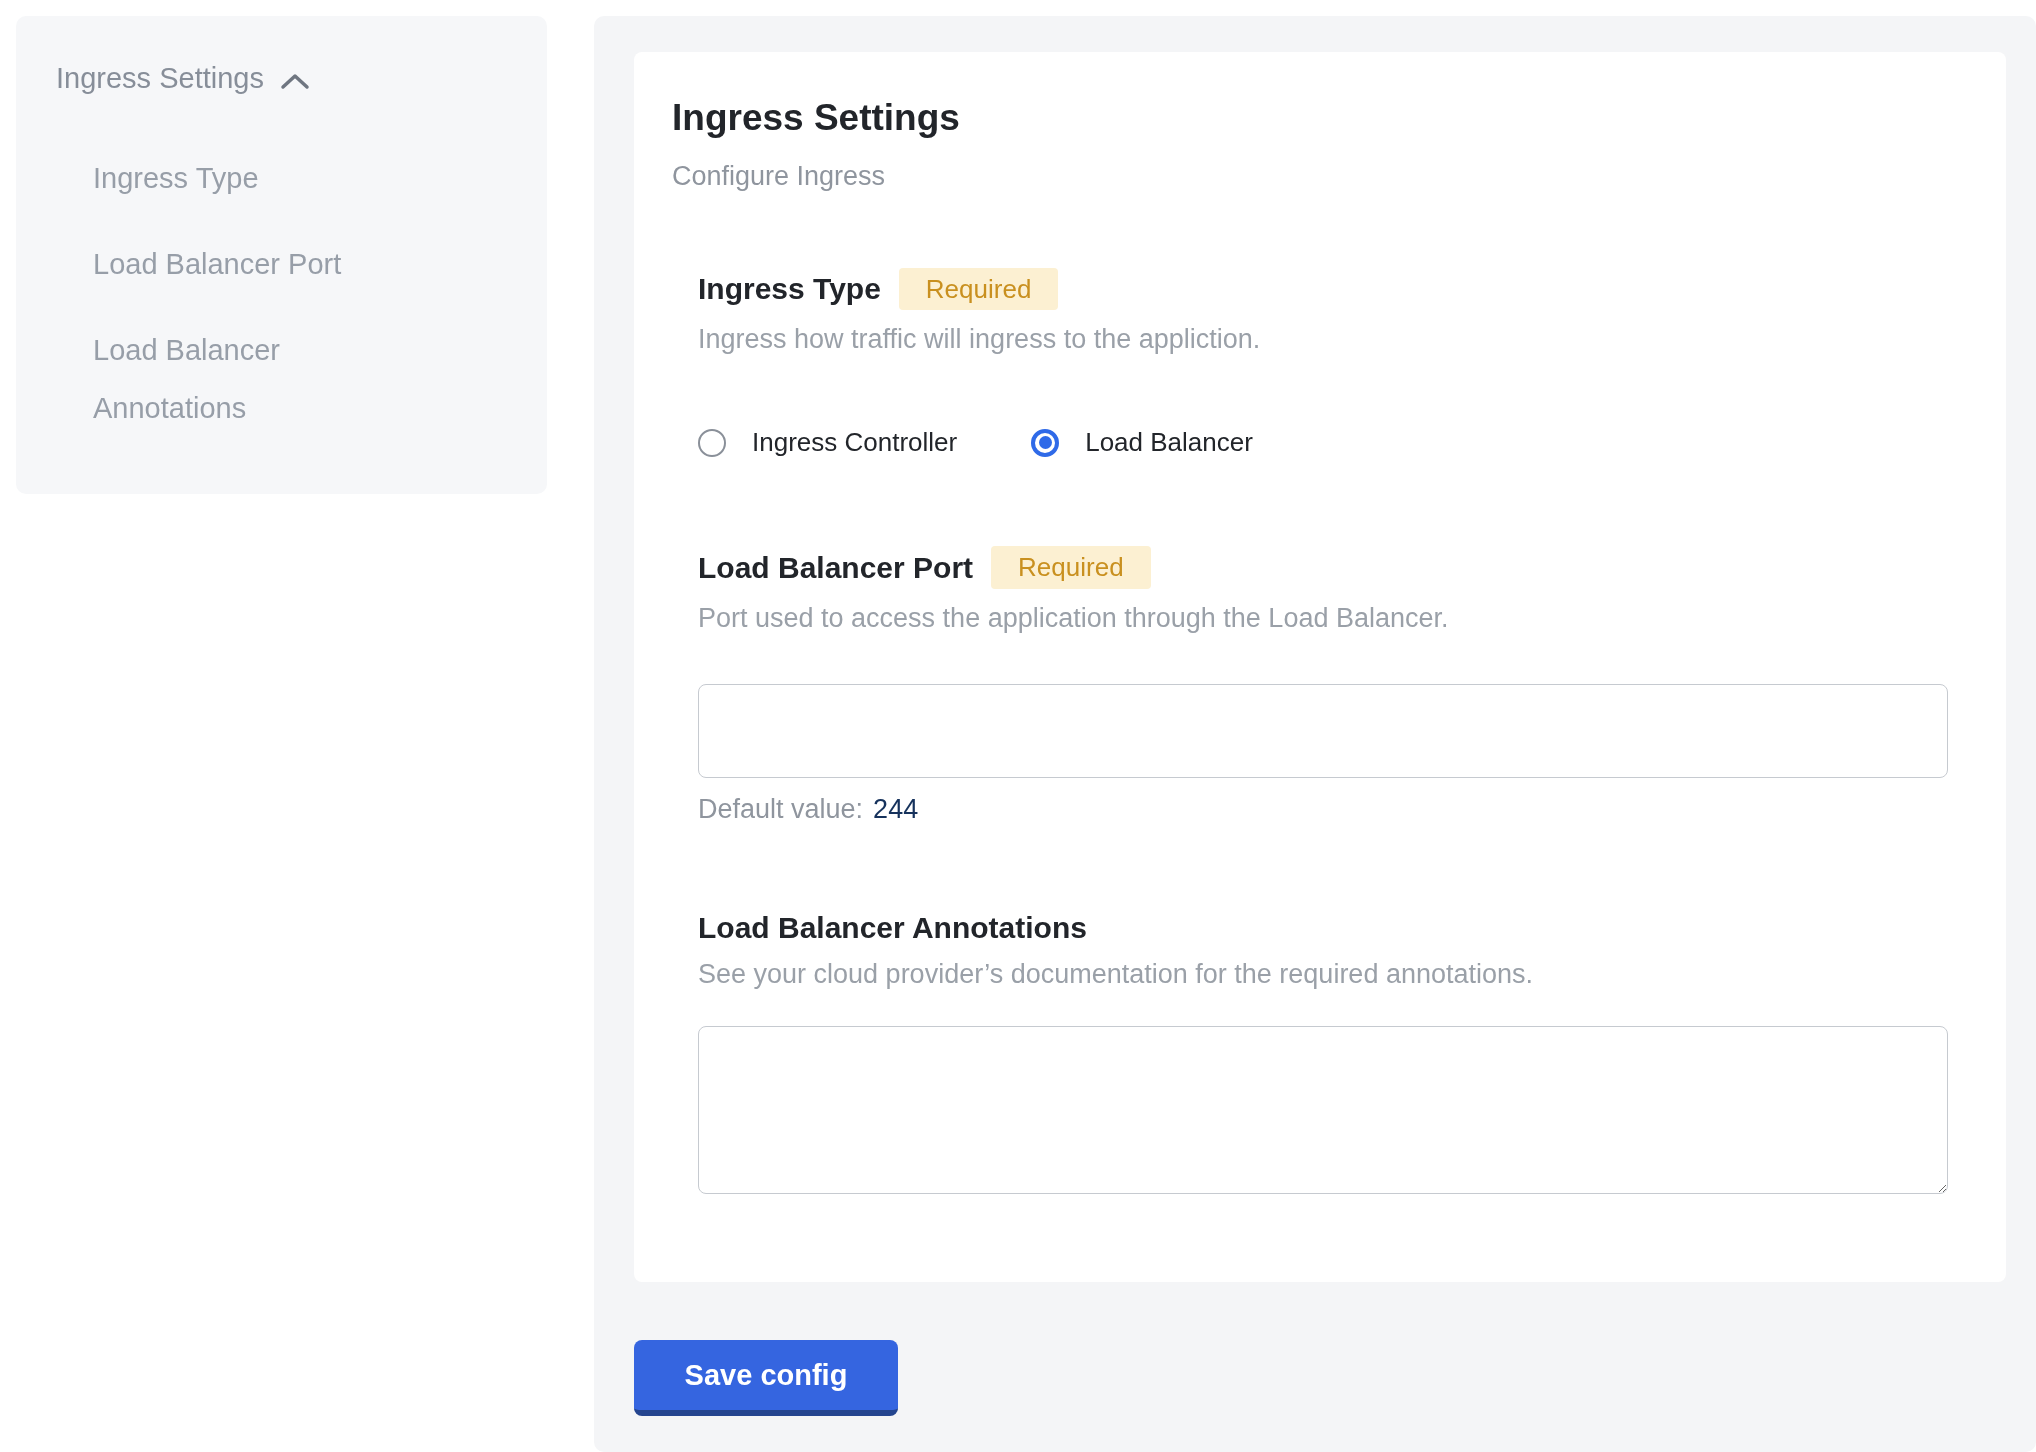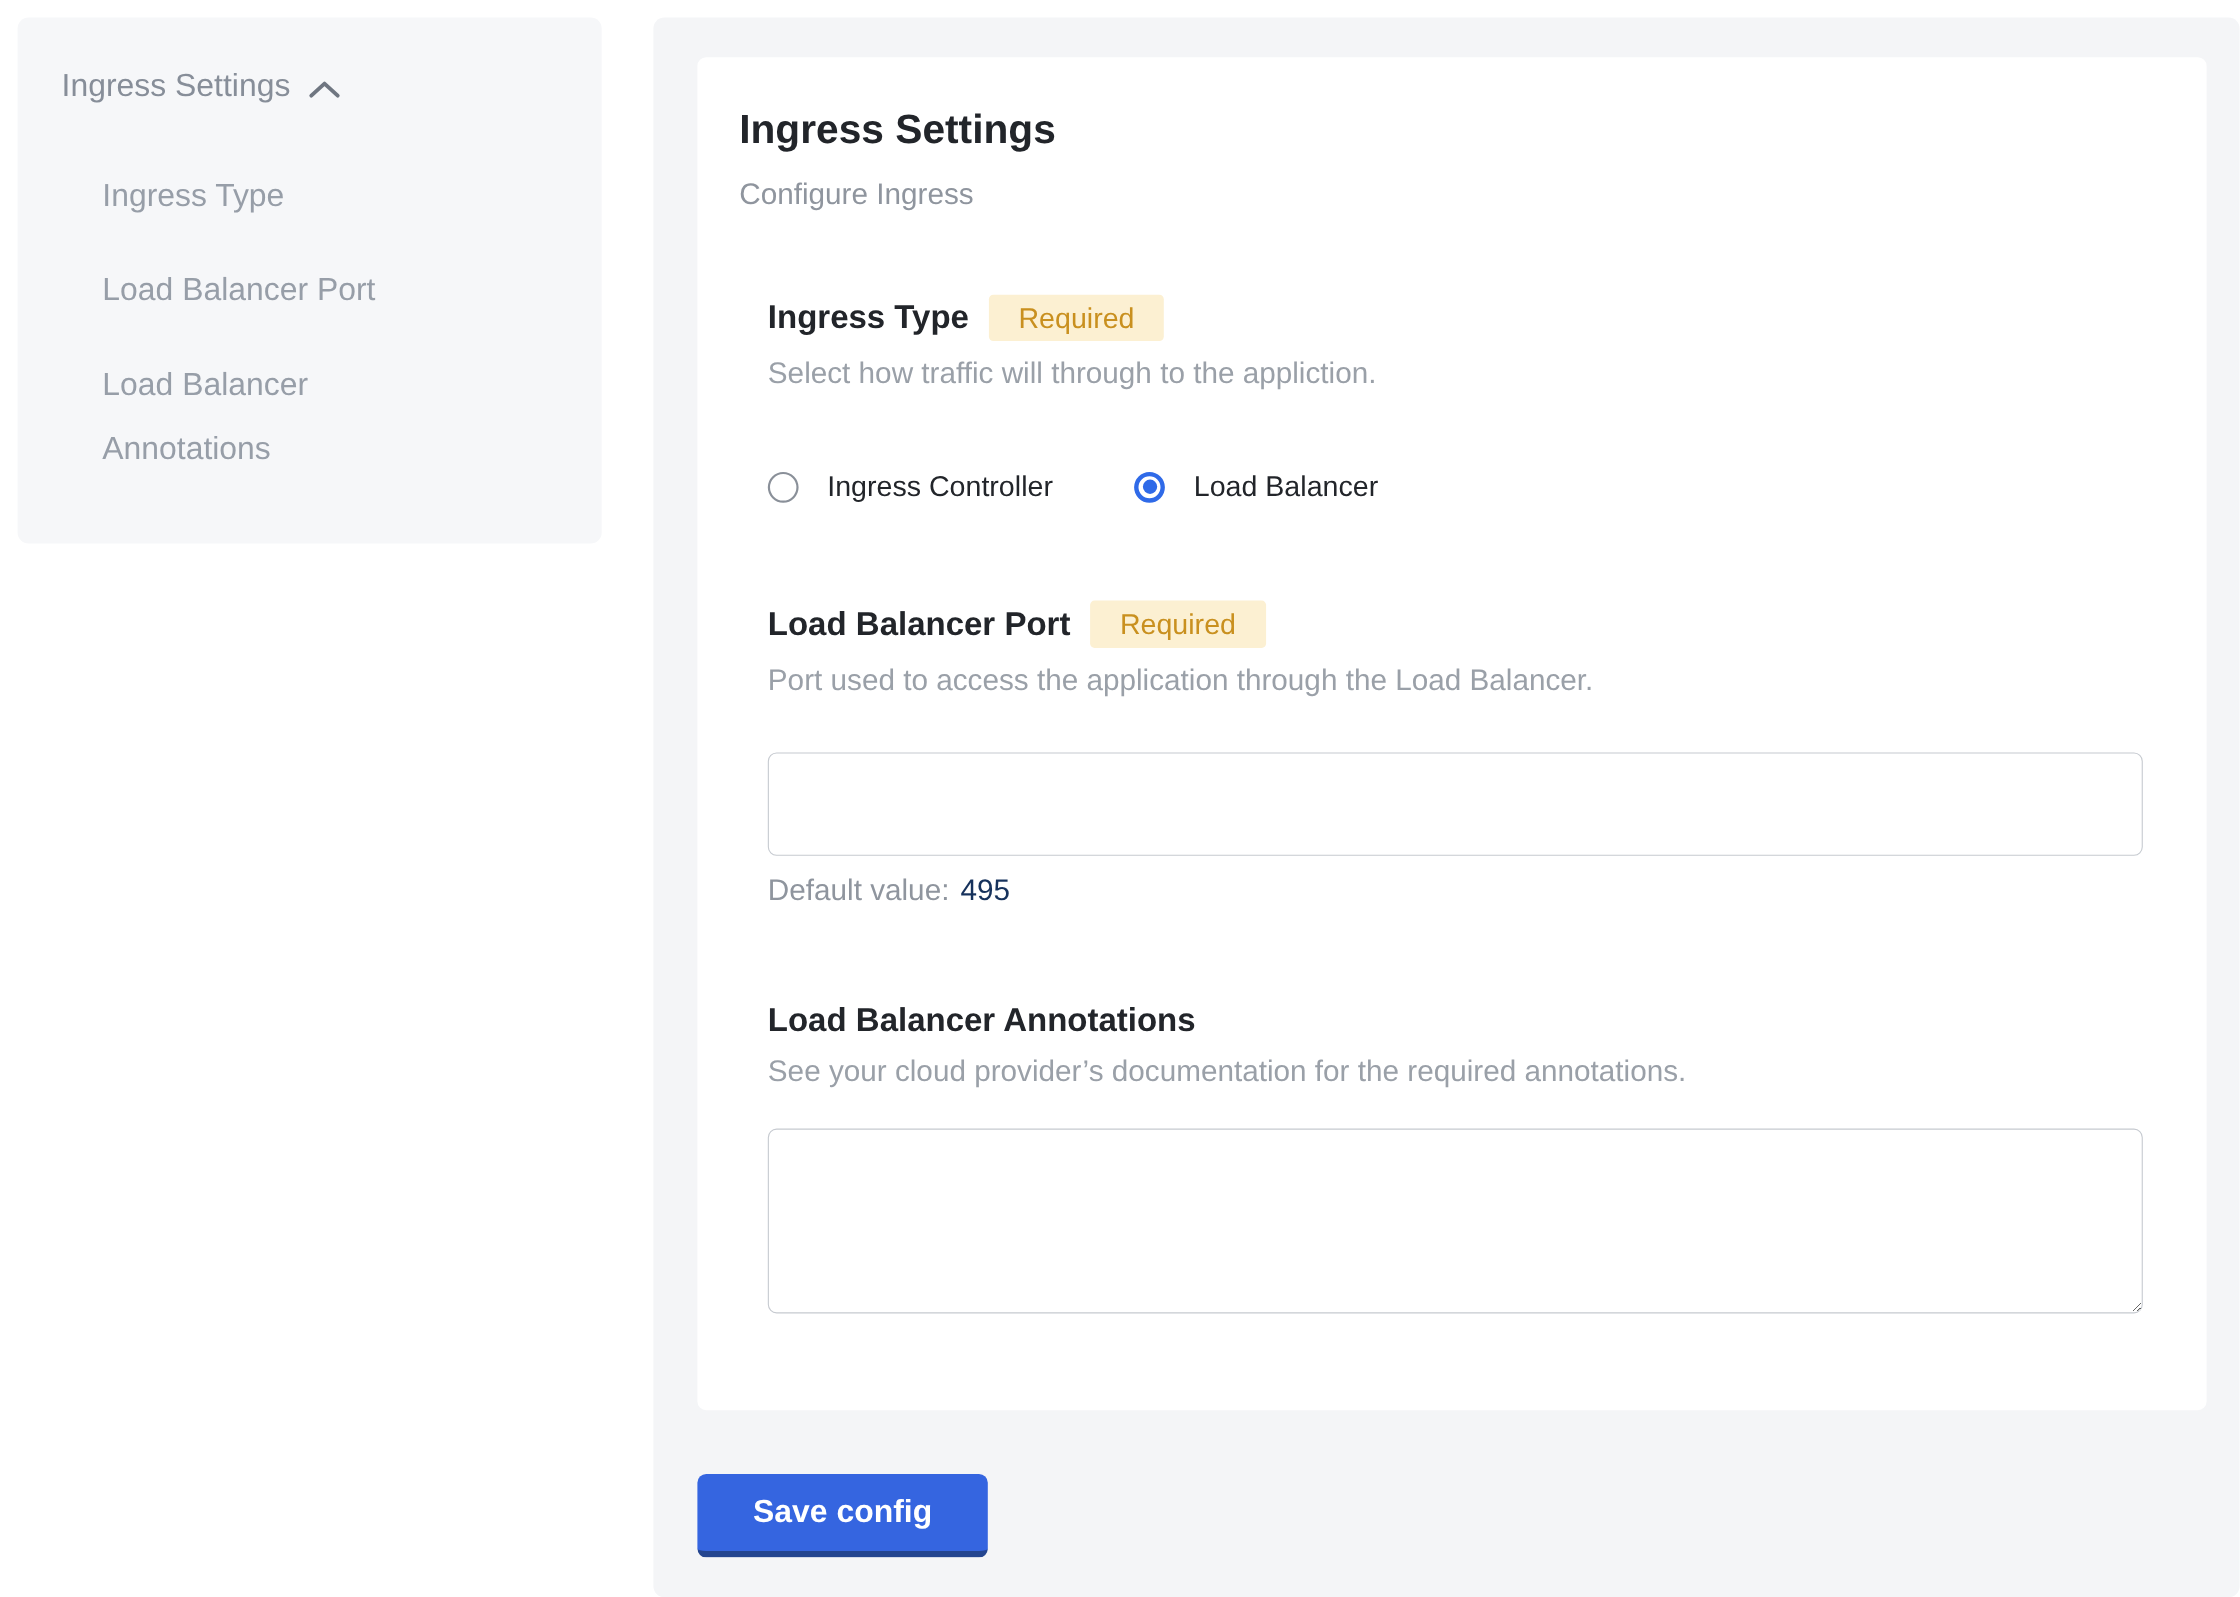--- a/index.html
+++ b/index.html
@@ -209,21 +209,21 @@
 <main class="panel">
   <section class="card">
     <h1 class="card-title">Ingress Settings</h1>
     <div class="card-subtitle">Configure Ingress</div>
 
     <div class="section section-1">
       <div class="section-heading">
         <span class="section-label">Ingress Type</span>
         <span class="badge">Required</span>
       </div>
-      <div class="help">Select how traffic will through to the appliction.</div>
+      <div class="help">Ingress how traffic will ingress to the appliction.</div>
       <div class="radio-row">
         <label class="radio-option">
           <span class="radio"></span>
           <span class="radio-label">Ingress Controller</span>
         </label>
         <label class="radio-option">
           <span class="radio selected"></span>
           <span class="radio-label">Load Balancer</span>
         </label>
       </div>
@@ -231,21 +231,21 @@
 
     <div class="section section-2">
       <div class="section-heading">
         <span class="section-label">Load Balancer Port</span>
         <span class="badge">Required</span>
       </div>
       <div class="help">Port used to access the application through the Load Balancer.</div>
       <input type="text" class="text-input" value="" style="">
       <div class="default-line">
         <span class="default-label">Default value:</span>
-        <span class="default-value">495</span>
+        <span class="default-value">244</span>
       </div>
     </div>
 
     <div class="section section-3">
       <div class="section-heading">
         <span class="section-label">Load Balancer Annotations</span>
       </div>
       <div class="help">See your cloud provider’s documentation for the required annotations.</div>
       <textarea class="textarea" style=""></textarea>
     </div>

